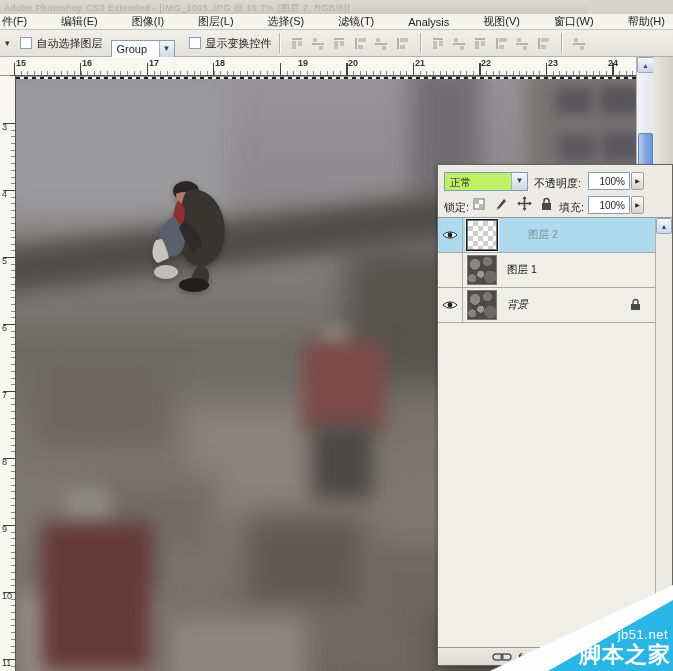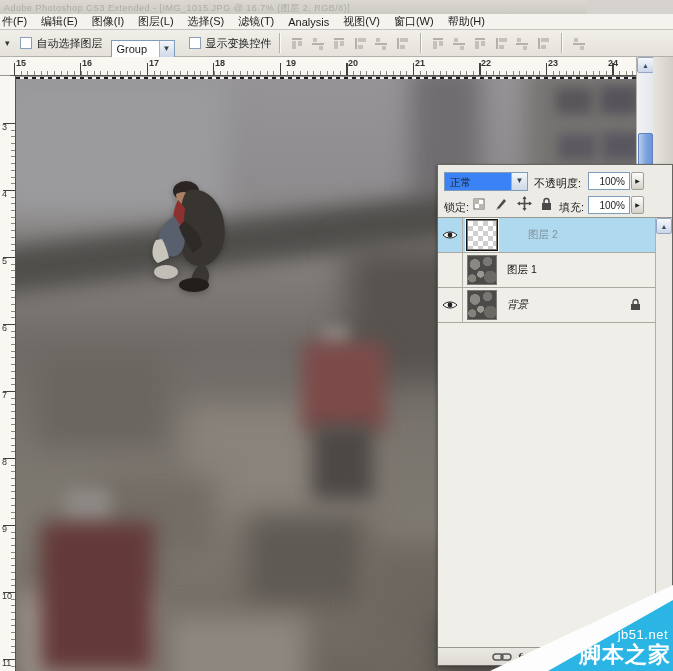--- a/index.html
+++ b/index.html
@@ -9,21 +9,21 @@
 
   
   .titlebar { position:absolute; left:0; top:0; width:587px; height:14px;
     background:linear-gradient(#dcd9d3,#cdcac4); overflow:hidden; }
   .titlebar span { display:block; padding:2px 0 0 4px; font-size:9px; color:#aeaca7;
     letter-spacing:.5px; filter:blur(.5px); white-space:nowrap; }
 
   
   .menubar { position:absolute; left:0; top:14px; width:673px; height:16px;
     background:#f5f3ee; border-bottom:1px solid #c7c4bd; display:flex; align-items:center; }
-  .menu-item { font-size:11px; color:#1c1c1c; padding:0 7px; white-space:nowrap; }
+  .menu-item { font-size:11px; color:#1c1c1c; padding:0 17px; white-space:nowrap; }
   .menu-item:first-child { padding-left:2px; }
 
   
   .optionsbar { position:absolute; left:0; top:30px; width:673px; height:27px;
     background:linear-gradient(#f1efe9,#e5e2db); border-bottom:1px solid #b3b0a9;
     display:flex; align-items:center; }
   .tp-arrow { font-size:9px; color:#333; margin:0 10px 0 5px; }
   .cbx { width:12px; height:12px; background:#fff; border:1px solid #8aa0ba; margin-right:5px; flex:none; }
   .opt-label { font-size:11px; color:#1c1c1c; white-space:nowrap; }
   .combo { position:relative; width:64px; height:18px; background:#fff; border:1px solid #7f9db9;
@@ -79,21 +79,21 @@
     background:linear-gradient(90deg,#e8e5df,#d2cfc9); }
 
   
   .lpanel { position:absolute; left:437px; top:164px; width:236px; height:502px; z-index:3;
     background:#ecebe6; border:1px solid #686660; box-shadow:-1px 1px 3px rgba(0,0,0,.25); }
   .lp-label { position:absolute; font-size:11px; color:#1b1b1b; white-space:nowrap; }
   .lp-box { position:absolute; height:18px; background:#fff; border:1px solid #7f9db9; }
   .lp-box span { display:block; font-size:10px; color:#222; padding:3px 4px 0 0; text-align:right; }
   .spin { position:absolute; width:13px; height:18px; background:linear-gradient(#fdfdfb,#d6d2ca);
     border:1px solid #a19e96; border-radius:2px; font-size:6px; color:#222; text-align:center; line-height:17px; }
-  .blend { position:absolute; left:6px; top:7px; width:84px; height:19px; background:#3b82f6; border:1px solid #7f9db9; }
+  .blend { position:absolute; left:6px; top:7px; width:84px; height:19px; background:#bef264; border:1px solid #7f9db9; }
   .blend .val { font-size:10.5px; color:#222; padding:3px 0 0 5px; display:block; }
   .blend .cbtn { position:absolute; right:0; top:0; width:16px; height:17px;
     background:linear-gradient(#f4f7fb,#cfd8e6); border-left:1px solid #9fb4cd;
     font-size:8px; color:#344; text-align:center; line-height:16px; }
   .lockicons { position:absolute; top:31px; }
   .lockicons svg { margin-right:3px; }
   .llist { position:absolute; left:0; top:52px; right:17px; bottom:18px; background:#efeee9;
     border-top:1px solid #9a978f; overflow:hidden; }
   .lrow { position:relative; height:35px; border-bottom:1px solid #aba89f; display:flex; align-items:center; background:#efeee9; }
   .lrow.sel { background:#aed9ee; }
@@ -179,21 +179,21 @@
     <span class="vsep"></span>
     <span class="ai ai-b"></span>
   </div>
 
   <div class="ruler-corner"></div>
   <div class="ruler-top">
     <b style="left:6px">15</b>
     <b style="left:72px">16</b>
     <b style="left:139px">17</b>
     <b style="left:205px">18</b>
-    <b style="left:276px">19</b>
+    <b style="left:288px">19</b>
     <b style="left:338px">20</b>
     <b style="left:405px">21</b>
     <b style="left:471px">22</b>
     <b style="left:538px">23</b>
     <b style="left:598px">24</b>
   </div>
   <div class="ruler-left">
     <b style="top:47px">3</b>
     <b style="top:114px">4</b>
     <b style="top:181px">5</b>

